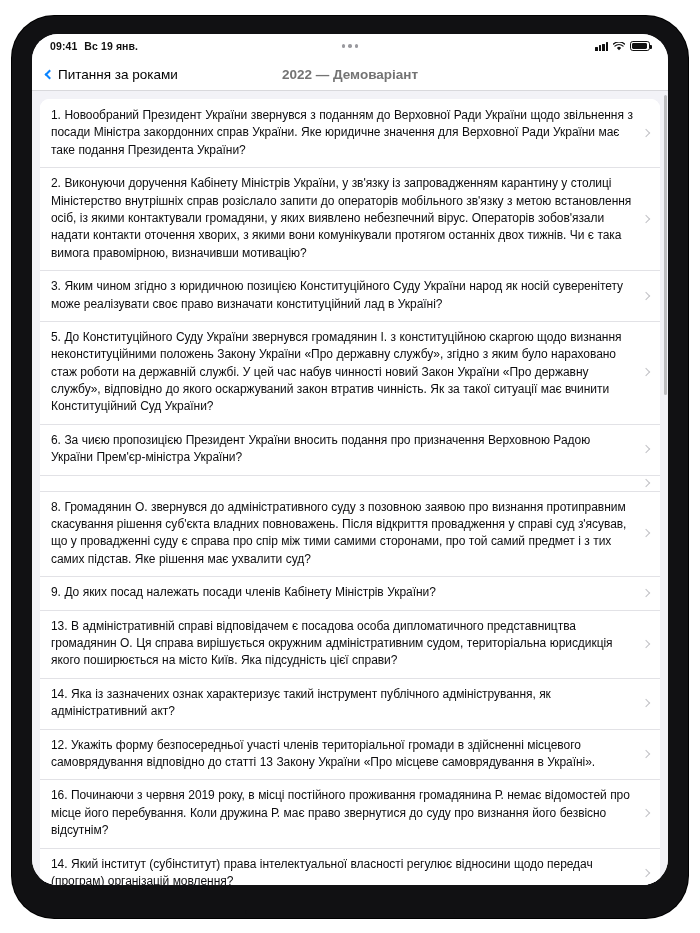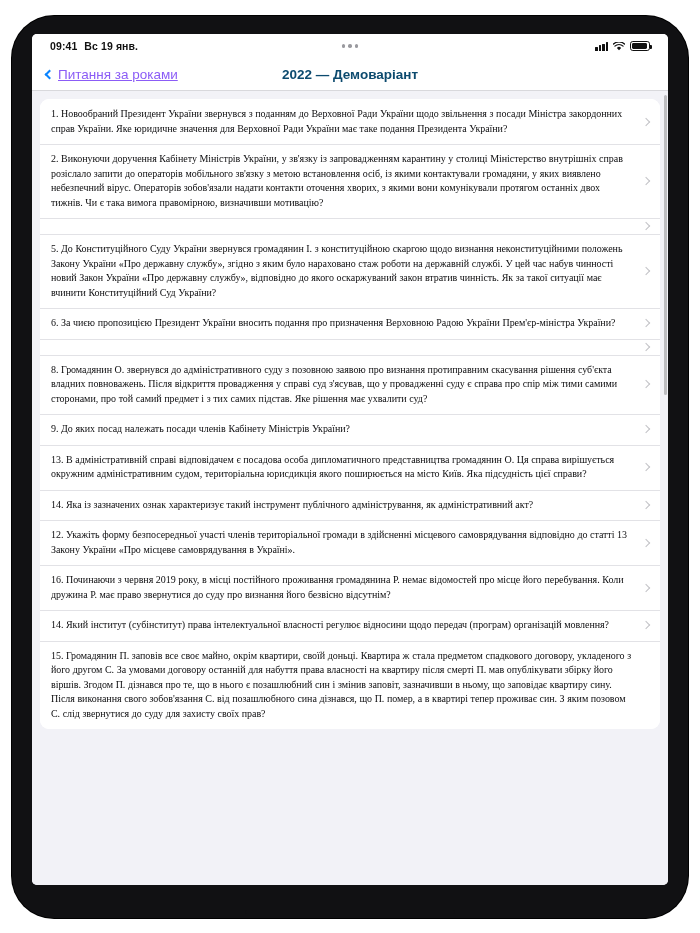--- a/index.html
+++ b/index.html
@@ -23,21 +23,21 @@
     border-radius: 42px;
     box-shadow: 0 0 0 1px #000;
   }
   .device-screen {
     position: absolute;
     left: 20px;
     top: 18px;
     width: 636px;
     height: 851px;
     background: #f2f2f7;
-    border-radius: 5px;
+    border-radius: 26px;
     overflow: hidden;
   }
 
   
   .status-bar {
     position: relative;
     height: 24px;
     background: #ffffff;
     display: flex;
     align-items: center;
@@ -110,42 +110,41 @@
     background: #ffffff;
     display: flex;
     align-items: center;
     padding: 0 14px;
     border-bottom: 0.5px solid #d8d8dc;
   }
   .nav-back {
     display: flex;
     align-items: center;
     gap: 4px;
-    color: #8b5cf6;
+    color: #000000;
     font-size: 13.5px;
     cursor: pointer;
     white-space: nowrap;
-    text-decoration: underline;
   }
   .nav-back .chev-left {
     display: inline-block;
     width: 7px; height: 7px;
     border-left: 2.1px solid #0a84ff;
     border-bottom: 2.1px solid #0a84ff;
     transform: rotate(45deg);
     margin-right: 1px;
     margin-bottom: 0px;
   }
   .nav-title {
     position: absolute;
     left: 0; right: 0;
     text-align: center;
     font-size: 13.5px;
     font-weight: bold;
-    color: #0c4a6e;
+    color: #737373;
     pointer-events: none;
   }
 
   
   .content {
     position: relative;
     height: 794px;
     background: #f2f2f7;
     padding: 8px 8px 0 8px;
     overflow: hidden;
@@ -164,27 +163,26 @@
     background: #ffffff;
   }
   .q-row + .q-row::before {
     content: "";
     position: absolute;
     left: 0; right: 0; top: 0;
     height: 0.5px;
     background: #e2e2e6;
   }
   .q-text {
-    font-size: 10px;
+    font-size: 12px;
     line-height: 1.45;
     color: #0d0d0f;
     letter-spacing: -0.05px;
     flex: 1;
     word-spacing: 0.2px;
-    font-family: Liberation Serif, serif;
   }
   .chev-right {
     position: absolute;
     right: 11px;
     top: 50%;
     width: 6px; height: 6px;
     border-top: 1.4px solid #c2c2c6;
     border-right: 1.4px solid #c2c2c6;
     transform: translateY(-50%) rotate(45deg);
   }
@@ -260,20 +258,21 @@
       <div class="card" id="list-card">
           <div class="q-row">
             <div class="q-text">1. Новообраний Президент України звернувся з поданням до Верховної Ради України щодо звільнення з посади Міністра закордонних справ України. Яке юридичне значення для Верховної Ради України має таке подання Президента України?</div>
             <span class="chev-right"></span>
           </div>
           <div class="q-row">
             <div class="q-text">2. Виконуючи доручення Кабінету Міністрів України, у зв'язку із запровадженням карантину у столиці Міністерство внутрішніх справ розіслало запити до операторів мобільного зв'язку з метою встановлення осіб, із якими контактували громадяни, у яких виявлено небезпечний вірус. Операторів зобов'язали надати контакти оточення хворих, з якими вони комунікували протягом останніх двох тижнів. Чи є така вимога правомірною, визначивши мотивацію?</div>
             <span class="chev-right"></span>
           </div>
           <div class="q-row">
+            <div class="q-text">3. Яким чином згідно з юридичною позицією Конституційного Суду України народ як носій суверенітету може реалізувати своє право визначати конституційний лад в Україні?</div>
             <span class="chev-right"></span>
           </div>
           <div class="q-row">
             <div class="q-text">5. До Конституційного Суду України звернувся громадянин І. з конституційною скаргою щодо визнання неконституційними положень Закону України «Про державну службу», згідно з яким було нараховано стаж роботи на державній службі. У цей час набув чинності новий Закон України «Про державну службу», відповідно до якого оскаржуваний закон втратив чинність. Як за такої ситуації має вчинити Конституційний Суд України?</div>
             <span class="chev-right"></span>
           </div>
           <div class="q-row">
             <div class="q-text">6. За чиєю пропозицією Президент України вносить подання про призначення Верховною Радою України Прем'єр-міністра України?</div>
             <span class="chev-right"></span>
           </div>

